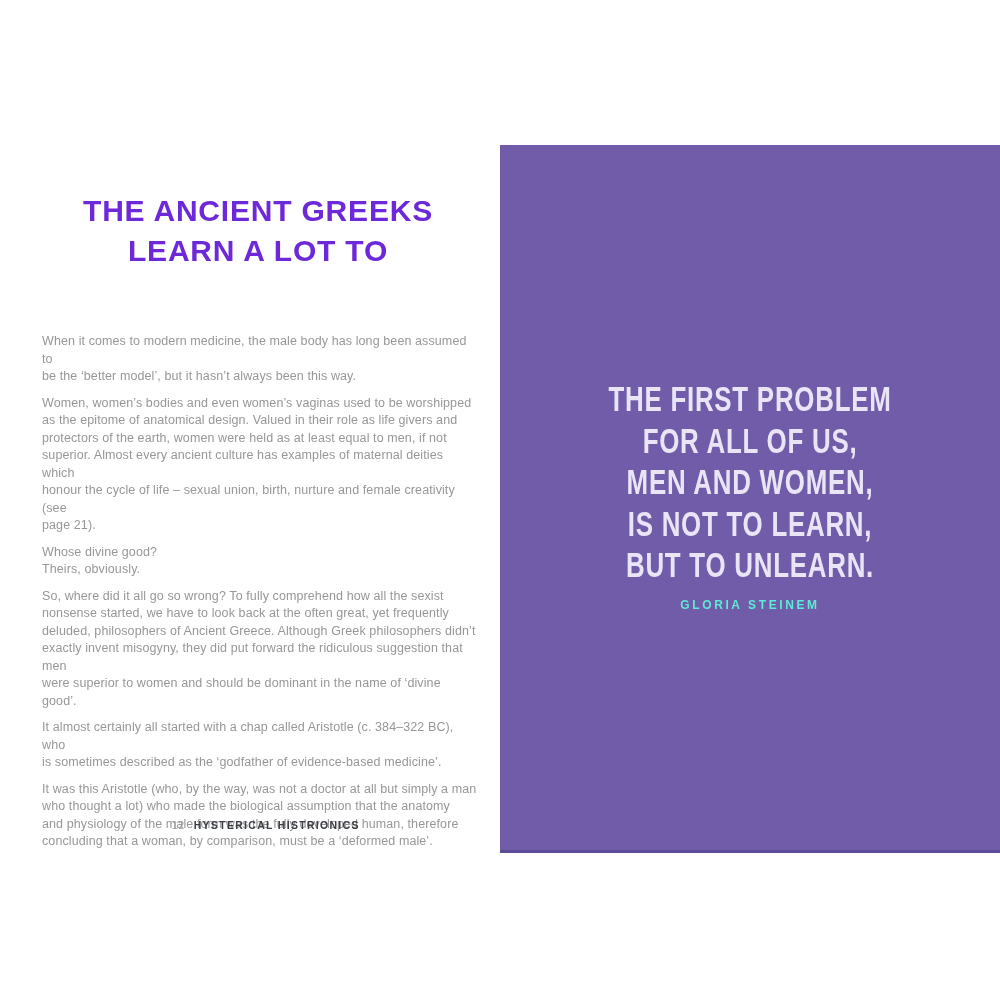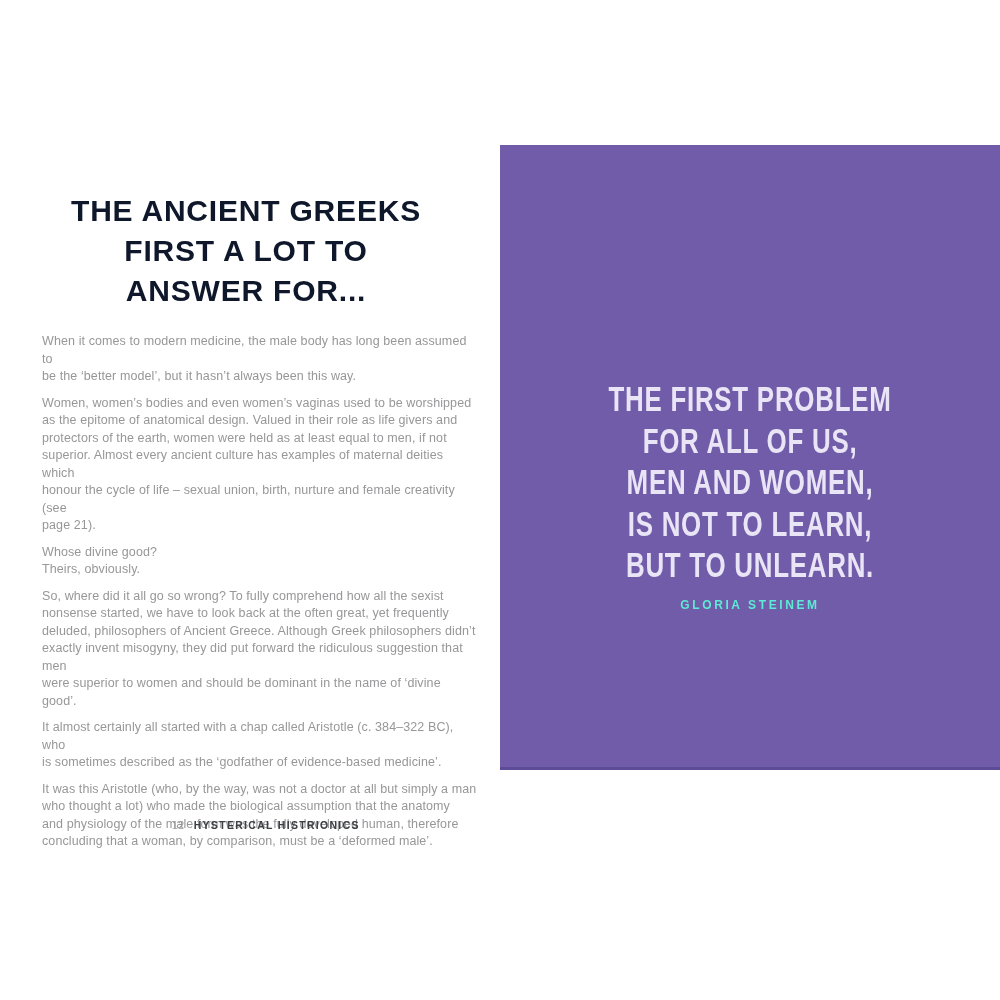--- a/index.html
+++ b/index.html
@@ -14,24 +14,24 @@
 
   
   .left-page {
     position: absolute;
     left: 0; top: 0;
     width: 500px; height: 1000px;
     background: #ffffff;
   }
   .heading {
     position: absolute;
-    top: 191px; left: 36px;
+    top: 191px; left: 48px;
     width: 420px;
     text-align: center;
-    color: #0f172a;
+    color: #6d28d9;
     font-weight: bold;
     font-size: 30px;
     line-height: 40px;
     letter-spacing: 0.8px;
   }
   .heading span { display: block; }
   .body-text {
     position: absolute;
     top: 333px; left: 42px;
     width: 436px;
@@ -61,21 +61,21 @@
     font-weight: bold;
     font-size: 10.5px;
     letter-spacing: 1.3px;
     margin-top: 12px;
   }
 
   
   .right-page {
     position: absolute;
     left: 500px; top: 145px;
-    width: 500px; height: 625px;
+    width: 500px; height: 708px;
     box-sizing: border-box;
     border-bottom: 3px solid #5c4c97;
   }
   .quote {
     position: absolute;
     top: 233px; left: 0;
     width: 500px;
     text-align: center;
     font-weight: bold;
     font-size: 35px;
@@ -97,22 +97,21 @@
 </style>
 </head>
 <body>
 
 <div class="spread">
 
   <div class="left-page">
 
     <div class="heading">
       <span>THE ANCIENT GREEKS</span>
-      <span>FIRST A LOT TO</span>
-      <span>ANSWER FOR...</span>
+      <span>LEARN A LOT TO</span>
     </div>
 
     <div class="body-text">
       <p>When it comes to modern medicine, the male body has long been assumed to
 be the ‘better model’, but it hasn’t always been this way.</p>
       <p>Women, women’s bodies and even women’s vaginas used to be worshipped
 as the epitome of anatomical design. Valued in their role as life givers and
 protectors of the earth, women were held as at least equal to men, if not
 superior. Almost every ancient culture has examples of maternal deities which
 honour the cycle of life – sexual union, birth, nurture and female creativity (see

